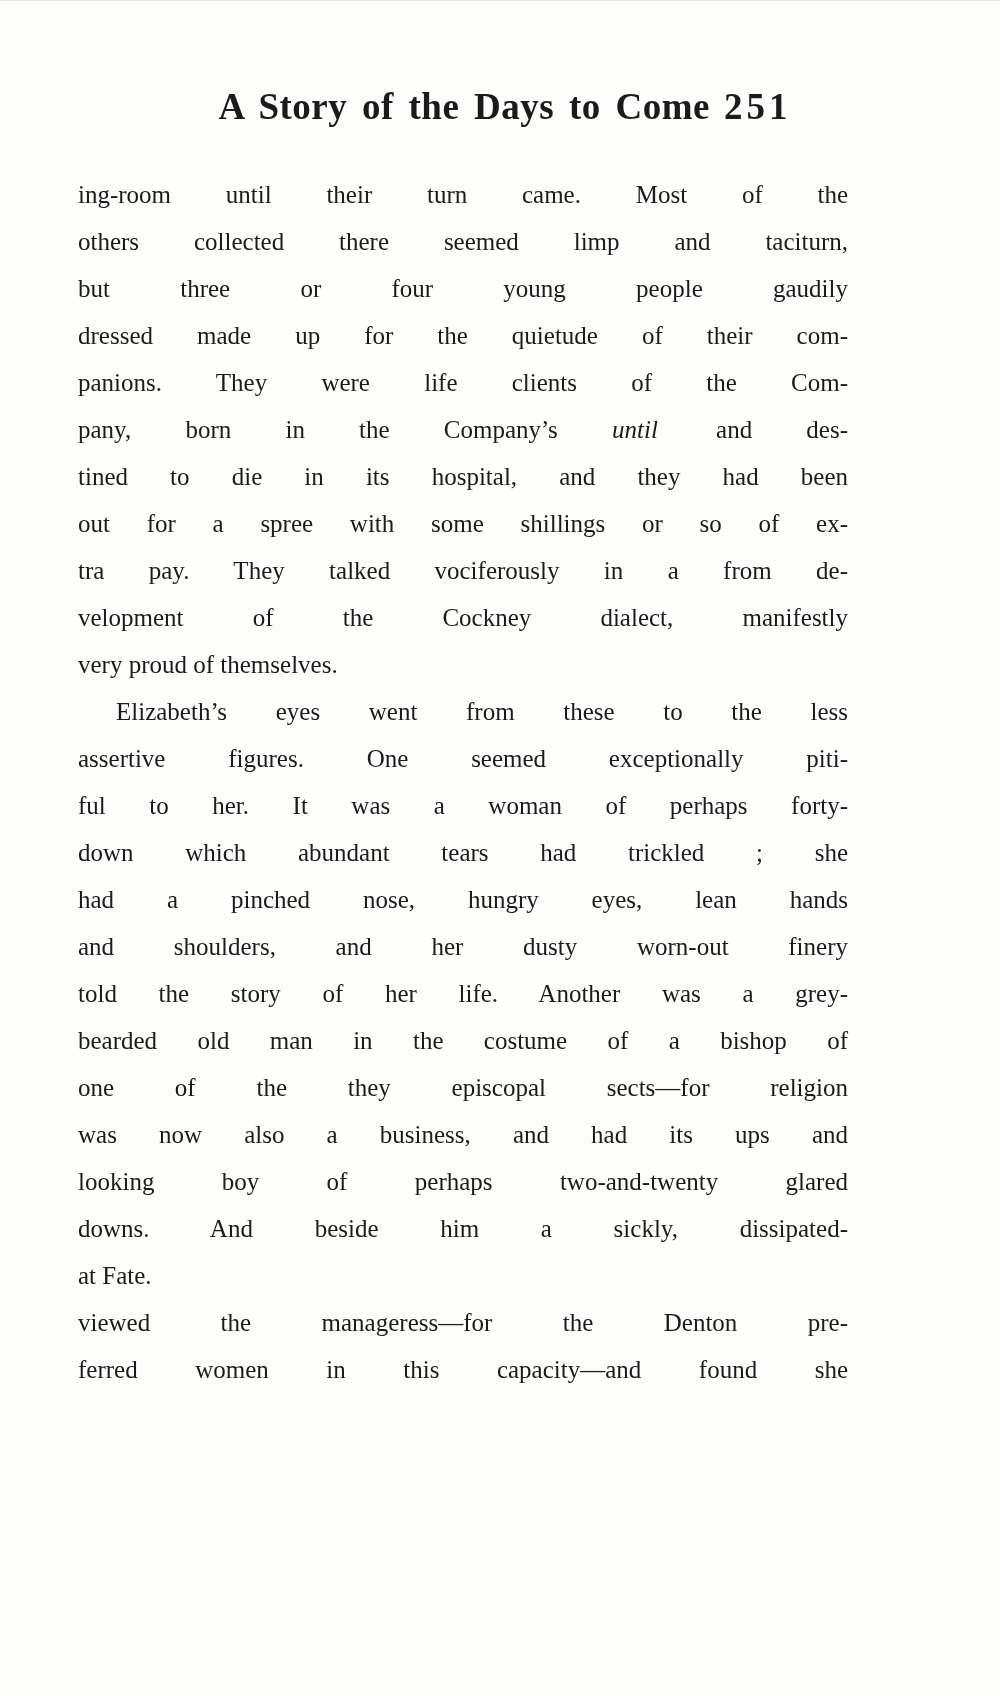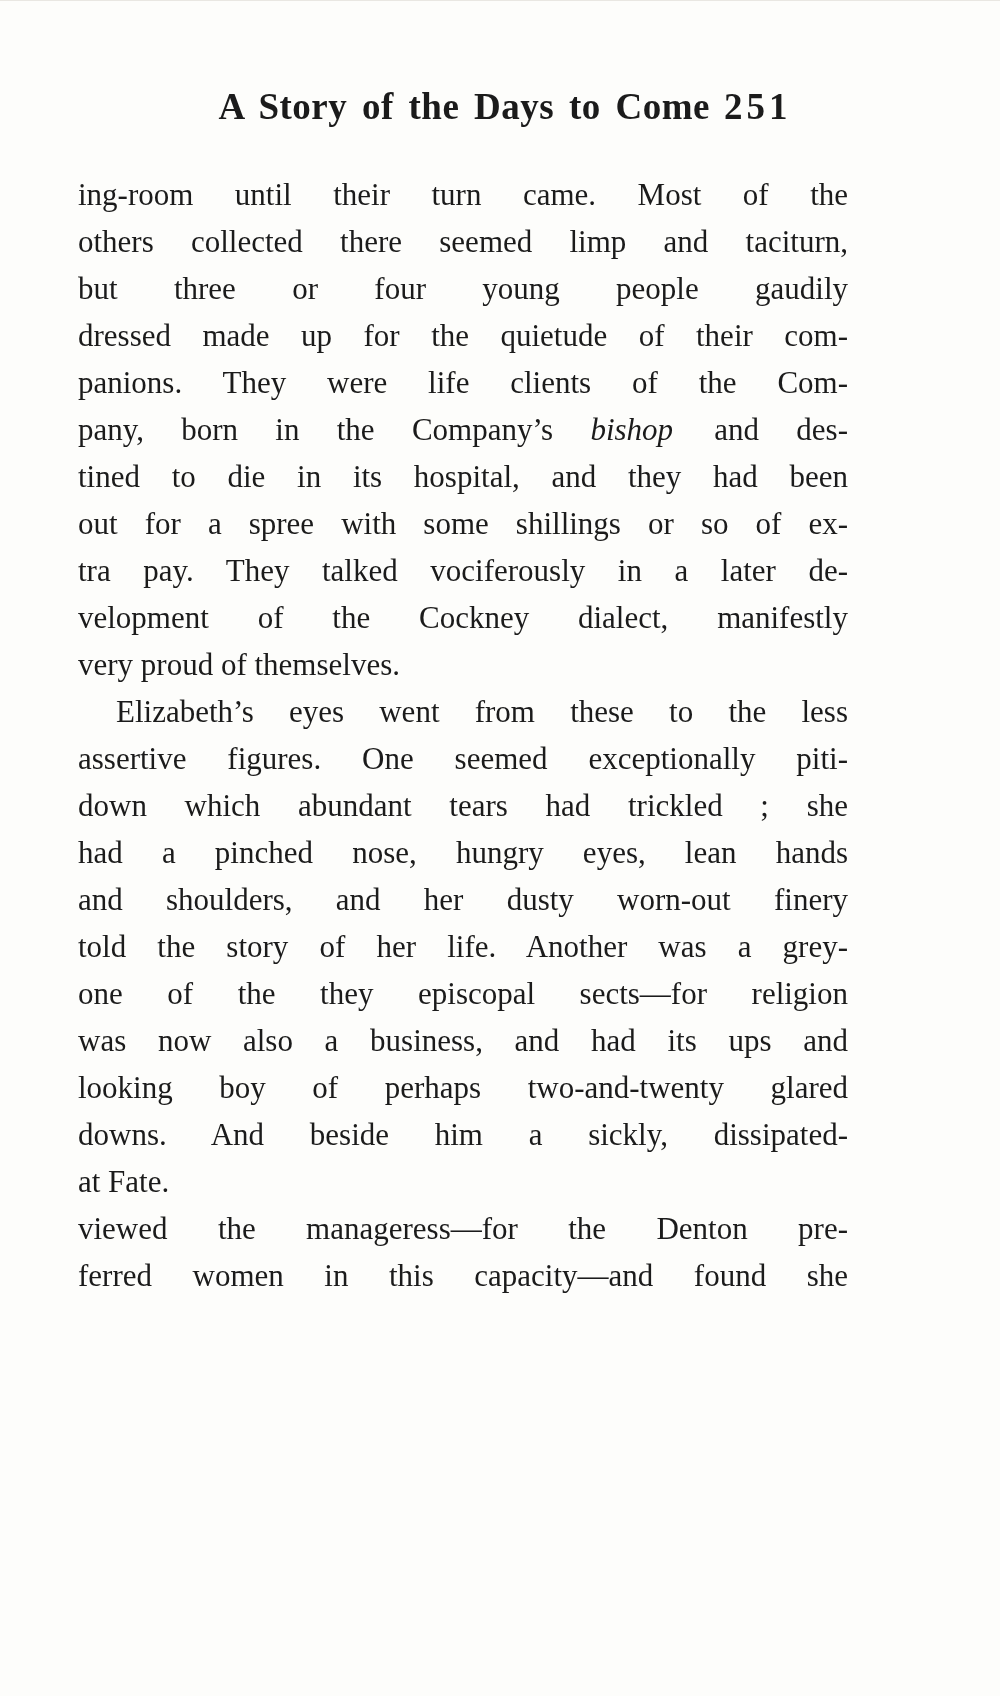--- a/index.html
+++ b/index.html
@@ -32,21 +32,21 @@
   }
   .page-number {
     letter-spacing: 4px;
     margin-left: 14px;
   }
   .page-body {
     position: absolute;
     top: 170px;
     left: 78px;
     width: 770px;
-    font-size: 31px;
+    font-size: 25px;
     line-height: 47px;
   }
   .line {
     text-align: justify;
     text-align-last: justify;
     text-justify: inter-word;
     white-space: normal;
     height: 47px;
   }
   .line.indent {
@@ -66,32 +66,34 @@
 <div class="scan-page">
   <div class="page-header">
     <span>A Story of the Days to Come</span><span class="page-number">251</span>
   </div>
   <div class="page-body" id="page-body">
       <div class="line">ing-room until their turn came.  Most  of  the</div>
       <div class="line">others collected there seemed limp and taciturn,</div>
       <div class="line">but three or four young people gaudily</div>
       <div class="line">dressed made up for the quietude of their com-</div>
       <div class="line">panions.  They were life clients of the Com-</div>
-      <div class="line">pany, born in the Company’s <i>bishop</i> and  des-</div>
+      <div class="line">pany, born in the Company’s <i>until</i> and  des-</div>
       <div class="line">tined to die in its hospital, and they had been</div>
       <div class="line">out for a spree with some shillings or so of ex-</div>
-      <div class="line">tra pay.  They talked vociferously in a later de-</div>
+      <div class="line">tra pay.  They talked vociferously in a from de-</div>
       <div class="line">velopment of the Cockney dialect, manifestly</div>
       <div class="line last">very proud of themselves.</div>
       <div class="line indent">Elizabeth’s eyes went from these to the less</div>
       <div class="line">assertive figures. One seemed exceptionally piti-</div>
+      <div class="line">ful to her.  It was a woman of perhaps forty-</div>
       <div class="line">down which abundant tears had trickled ; she</div>
       <div class="line">had a pinched nose, hungry eyes, lean hands</div>
       <div class="line">and shoulders, and her dusty worn-out finery</div>
       <div class="line">told the story of her life.  Another was a grey-</div>
+      <div class="line">bearded old man in the costume of a bishop of</div>
       <div class="line">one of the they episcopal sects—for religion</div>
       <div class="line">was now also a business, and had its ups and</div>
       <div class="line">looking boy of perhaps two-and-twenty glared</div>
       <div class="line">downs.  And beside him a sickly, dissipated-</div>
       <div class="line last">at Fate.</div>
       <div class="line">viewed the manageress—for the Denton pre-</div>
       <div class="line">ferred women in this capacity—and found she</div>
     </div>
 </div>
 

